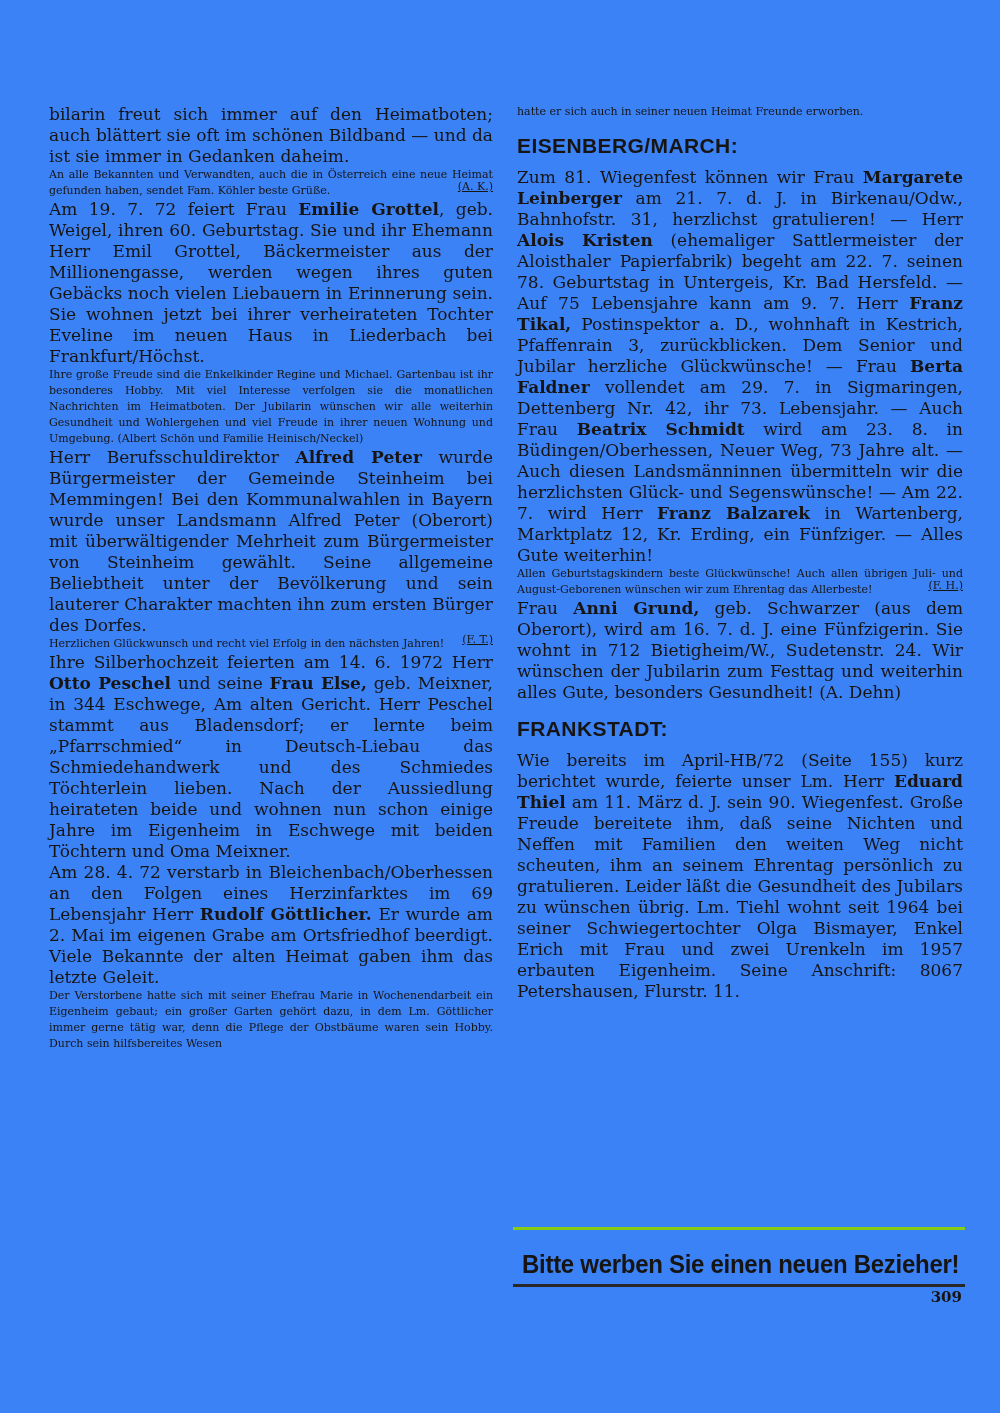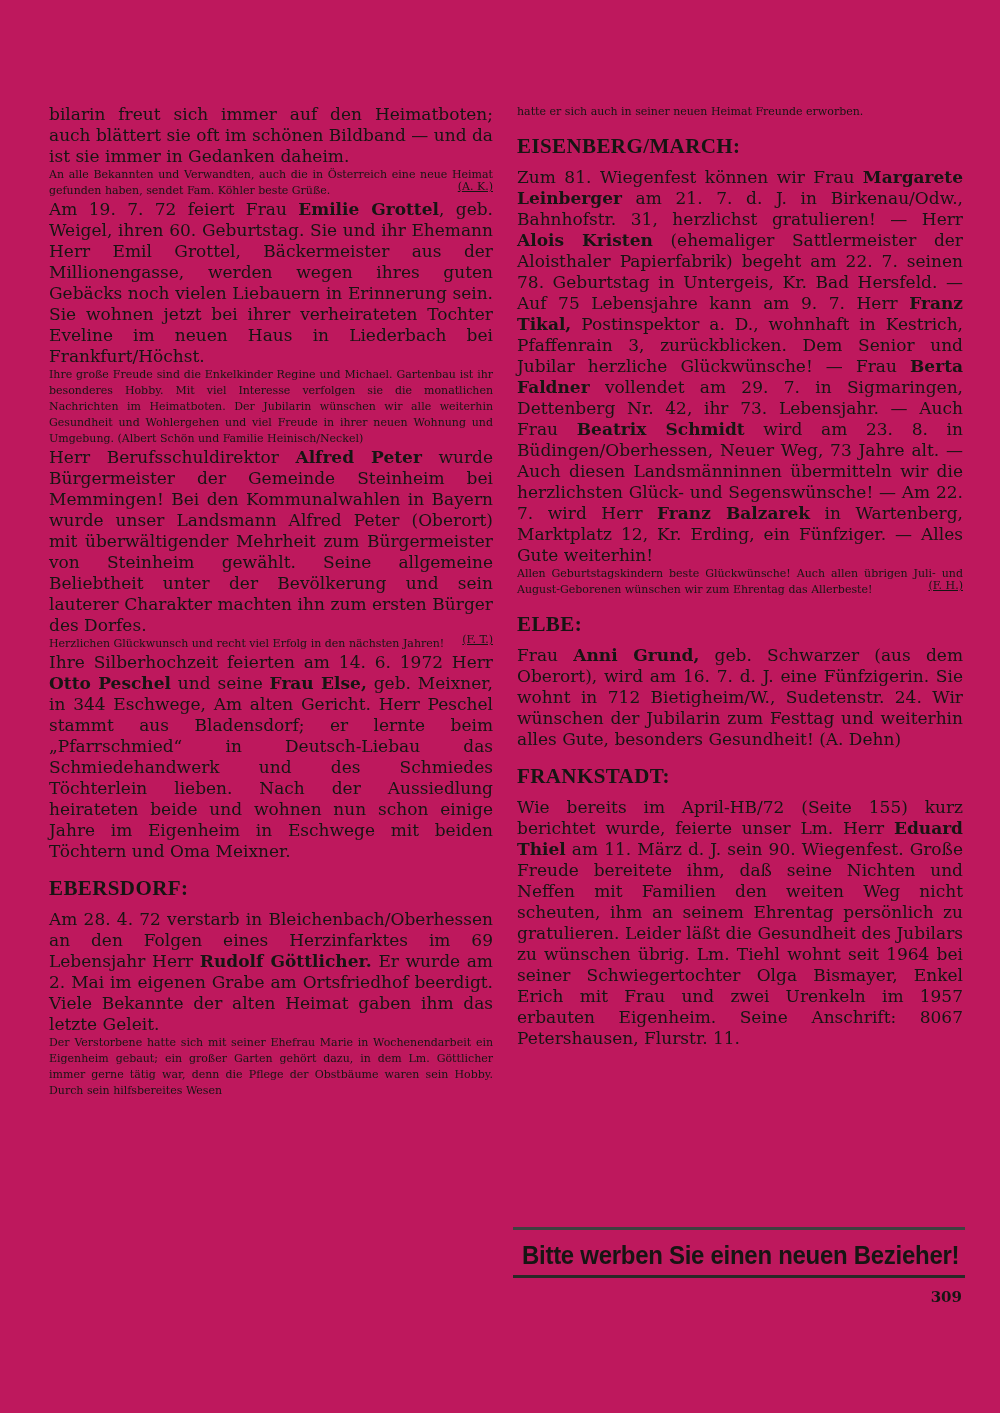--- a/index.html
+++ b/index.html
@@ -1,20 +1,20 @@
 <!DOCTYPE html>
 <html lang="de"><head>
 <meta charset="utf-8">
 <style>
   html,body { margin:0; padding:0; background:#e8e8e6; }
   .page {
     position:relative;
     width:1000px; height:1413px;
     margin:0 auto;
-    background:#be185d;
+    background:#3b82f6;
     color:#171513;
     overflow:hidden;
   }
   .col { position:absolute; top:104px; }
   #col-left  { left:49px;  width:444px; }
   #col-right { left:517px; width:446px; }
 
   .body {
     font-family:"DejaVu Serif", serif;
     font-size:17px; line-height:21px;
@@ -26,35 +26,35 @@
     font-size:11px; line-height:16px;
     text-align:justify;
     margin:0;
     position:relative;
   }
   .small .sig {
     position:absolute; right:0; bottom:4px;
     font-weight:bold; font-weight:normal;text-decoration:underline;
   }
   .heading {
-    font-family:Liberation Serif, serif;
+    font-family:Liberation Sans, sans-serif;
     font-size:21px; line-height:24px;
     font-weight:bold;
     letter-spacing:0.4px;
     margin:14px 0 9px 0;
     text-align:left;
   }
   .b { font-weight:bold; }
 
   .banner {
     position:absolute;
     left:513px; top:1227px; width:452px;
-    border-top:3px solid #404040;
+    border-top:3px solid #84cc16;
     border-bottom:3px solid #2a2826;
-    padding:12px 0 6px 0;
+    padding:21px 0 6px 0;
     text-align:center;
   }
   .banner-text {
     font-family:"Liberation Sans", sans-serif;
     font-weight:bold;
     font-size:25px; line-height:27px;
     letter-spacing:-0.3px;
     transform:scaleX(0.96);
     transform-origin:center;
     white-space:nowrap;
@@ -72,30 +72,28 @@
 
 <div class="page">
   <div class="col" id="col-left">
       <div class="body"><span>bilarin freut sich immer auf den Heimatboten; auch blättert sie oft im schönen Bildband — und da ist sie immer in Gedanken daheim.</span></div>
       <div class="small"><span>An alle Bekannten und Verwandten, auch die in Österreich eine neue Heimat gefunden haben, sendet Fam. Köhler beste Grüße.</span><span class="sig">(A. K.)</span></div>
       <div class="body"><span>Am 19. 7. 72 feiert Frau </span><span class="b">Emilie Grottel</span><span>, geb. Weigel, ihren 60. Geburtstag. Sie und ihr Ehemann Herr Emil Grottel, Bäckermeister aus der Millionengasse, werden wegen ihres guten Gebäcks noch vielen Liebauern in Erinnerung sein. Sie wohnen jetzt bei ihrer verheirateten Tochter Eveline im neuen Haus in Liederbach bei Frankfurt/Höchst.</span></div>
       <div class="small"><span>Ihre große Freude sind die Enkelkinder Regine und Michael. Gartenbau ist ihr besonderes Hobby. Mit viel Interesse verfolgen sie die monatlichen Nachrichten im Heimatboten. Der Jubilarin wünschen wir alle weiterhin Gesundheit und Wohlergehen und viel Freude in ihrer neuen Wohnung und Umgebung. (Albert Schön und Familie Heinisch/Neckel)</span></div>
       <div class="body"><span>Herr Berufsschuldirektor </span><span class="b">Alfred Peter</span><span> wurde Bürgermeister der Gemeinde Steinheim bei Memmingen! Bei den Kommunalwahlen in Bayern wurde unser Landsmann Alfred Peter (Oberort) mit überwältigender Mehrheit zum Bürgermeister von Steinheim gewählt. Seine allgemeine Beliebtheit unter der Bevölkerung und sein lauterer Charakter machten ihn zum ersten Bürger des Dorfes.</span></div>
       <div class="small"><span>Herzlichen Glückwunsch und recht viel Erfolg in den nächsten Jahren!</span><span class="sig">(F. T.)</span></div>
       <div class="body"><span>Ihre Silberhochzeit feierten am 14. 6. 1972 Herr </span><span class="b">Otto Peschel</span><span> und seine </span><span class="b">Frau Else,</span><span> geb. Meixner, in 344 Eschwege, Am alten Gericht. Herr Peschel stammt aus Bladensdorf; er lernte beim „Pfarrschmied“ in Deutsch-Liebau das Schmiedehandwerk und des Schmiedes Töchterlein lieben. Nach der Aussiedlung heirateten beide und wohnen nun schon einige Jahre im Eigenheim in Eschwege mit beiden Töchtern und Oma Meixner.</span></div>
-      <div class="heading">EBERSDORF:</div>
       <div class="body"><span>Am 28. 4. 72 verstarb in Bleichenbach/Oberhessen an den Folgen eines Herzinfarktes im 69 Lebensjahr Herr </span><span class="b">Rudolf Göttlicher.</span><span> Er wurde am 2. Mai im eigenen Grabe am Ortsfriedhof beerdigt. Viele Bekannte der alten Heimat gaben ihm das letzte Geleit.</span></div>
       <div class="small"><span>Der Verstorbene hatte sich mit seiner Ehefrau Marie in Wochenendarbeit ein Eigenheim gebaut; ein großer Garten gehört dazu, in dem Lm. Göttlicher immer gerne tätig war, denn die Pflege der Obstbäume waren sein Hobby. Durch sein hilfsbereites Wesen</span></div>
     </div>
   <div class="col" id="col-right">
       <div class="small"><span>hatte er sich auch in seiner neuen Heimat Freunde erworben.</span></div>
       <div class="heading">EISENBERG/MARCH:</div>
       <div class="body"><span>Zum 81. Wiegenfest können wir Frau </span><span class="b">Margarete Leinberger</span><span> am 21. 7. d. J. in Birkenau/Odw., Bahnhofstr. 31, herzlichst gratulieren! — Herr </span><span class="b">Alois Kristen</span><span> (ehemaliger Sattlermeister der Aloisthaler Papierfabrik) begeht am 22. 7. seinen 78. Geburtstag in Untergeis, Kr. Bad Hersfeld. — Auf 75 Lebensjahre kann am 9. 7. Herr </span><span class="b">Franz Tikal,</span><span> Postinspektor a. D., wohnhaft in Kestrich, Pfaffenrain 3, zurückblicken. Dem Senior und Jubilar herzliche Glückwünsche! — Frau </span><span class="b">Berta Faldner</span><span> vollendet am 29. 7. in Sigmaringen, Dettenberg Nr. 42, ihr 73. Lebensjahr. — Auch Frau </span><span class="b">Beatrix Schmidt</span><span> wird am 23. 8. in Büdingen/Oberhessen, Neuer Weg, 73 Jahre alt. — Auch diesen Landsmänninnen übermitteln wir die herzlichsten Glück- und Segenswünsche! — Am 22. 7. wird Herr </span><span class="b">Franz Balzarek</span><span> in Wartenberg, Marktplatz 12, Kr. Erding, ein Fünfziger. — Alles Gute weiterhin!</span></div>
       <div class="small"><span>Allen Geburtstagskindern beste Glückwünsche! Auch allen übrigen Juli- und August-Geborenen wünschen wir zum Ehrentag das Allerbeste!</span><span class="sig">(F. H.)</span></div>
-      <div class="heading">ELBE:</div>
       <div class="body"><span>Frau </span><span class="b">Anni Grund,</span><span> geb. Schwarzer (aus dem Oberort), wird am 16. 7. d. J. eine Fünfzigerin. Sie wohnt in 712 Bietigheim/W., Sudetenstr. 24. Wir wünschen der Jubilarin zum Festtag und weiterhin alles Gute, besonders Gesundheit! (A. Dehn)</span></div>
       <div class="heading">FRANKSTADT:</div>
       <div class="body"><span>Wie bereits im April-HB/72 (Seite 155) kurz berichtet wurde, feierte unser Lm. Herr </span><span class="b">Eduard Thiel</span><span> am 11. März d. J. sein 90. Wiegenfest. Große Freude bereitete ihm, daß seine Nichten und Neffen mit Familien den weiten Weg nicht scheuten, ihm an seinem Ehrentag persönlich zu gratulieren. Leider läßt die Gesundheit des Jubilars zu wünschen übrig. Lm. Tiehl wohnt seit 1964 bei seiner Schwiegertochter Olga Bismayer, Enkel Erich mit Frau und zwei Urenkeln im 1957 erbauten Eigenheim. Seine Anschrift: 8067 Petershausen, Flurstr. 11.</span></div>
     </div>
 
   <div class="banner">
     <div class="banner-text">Bitte werben Sie einen neuen Bezieher!</div>
   </div>
 
   <div class="page-number">309</div>

